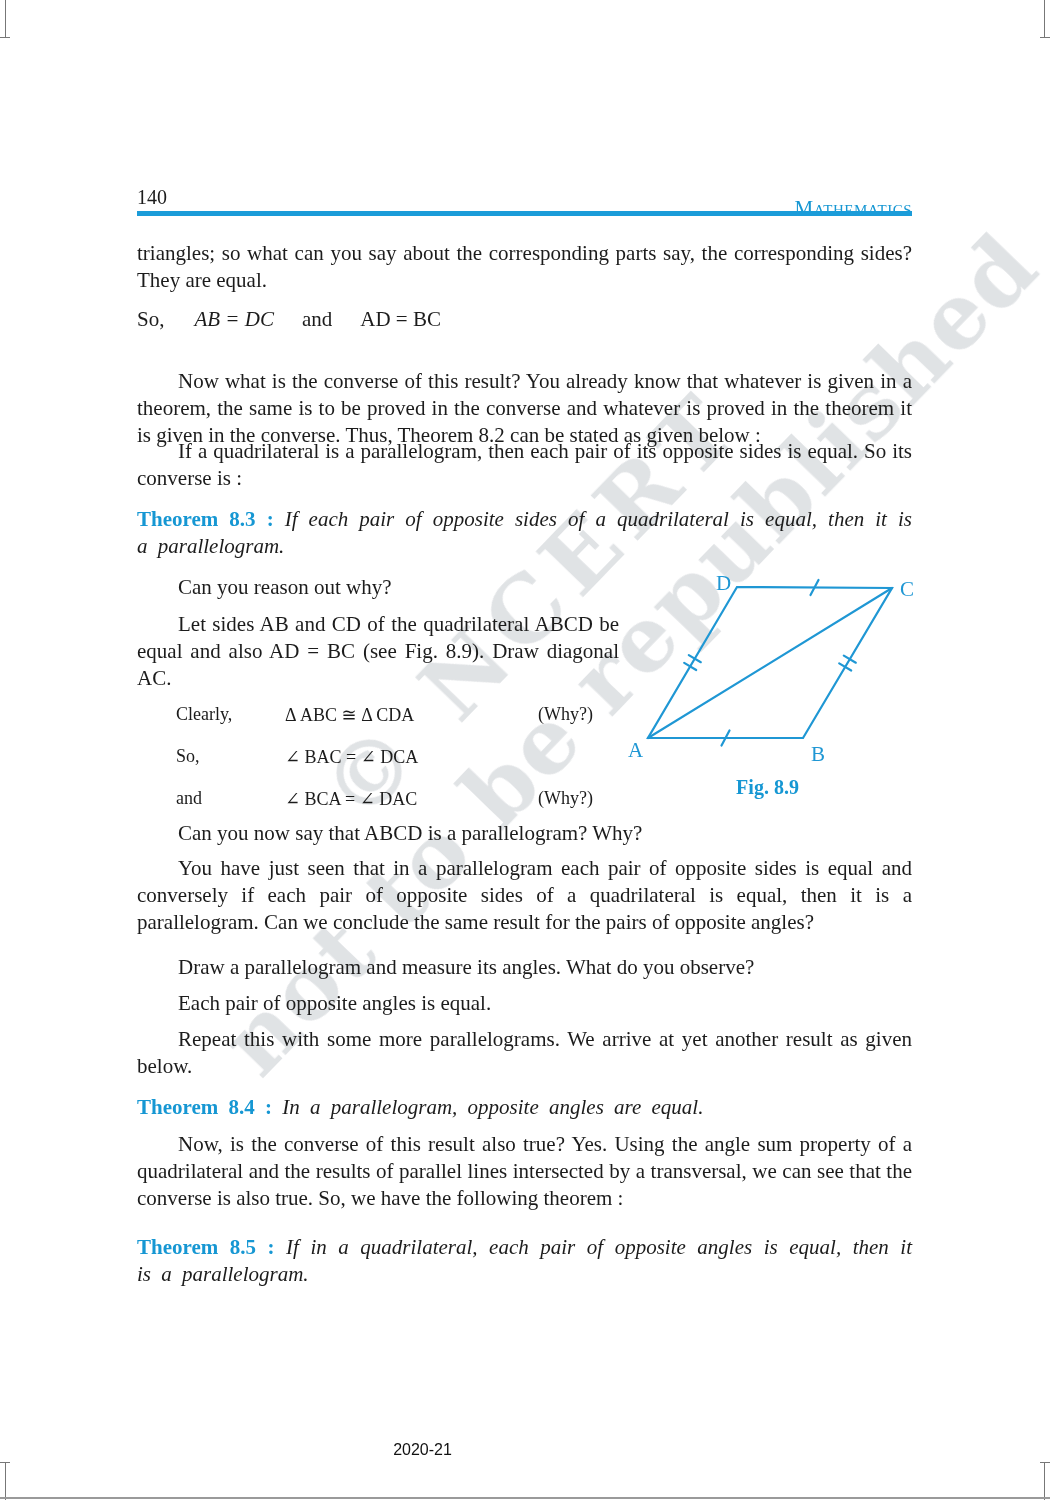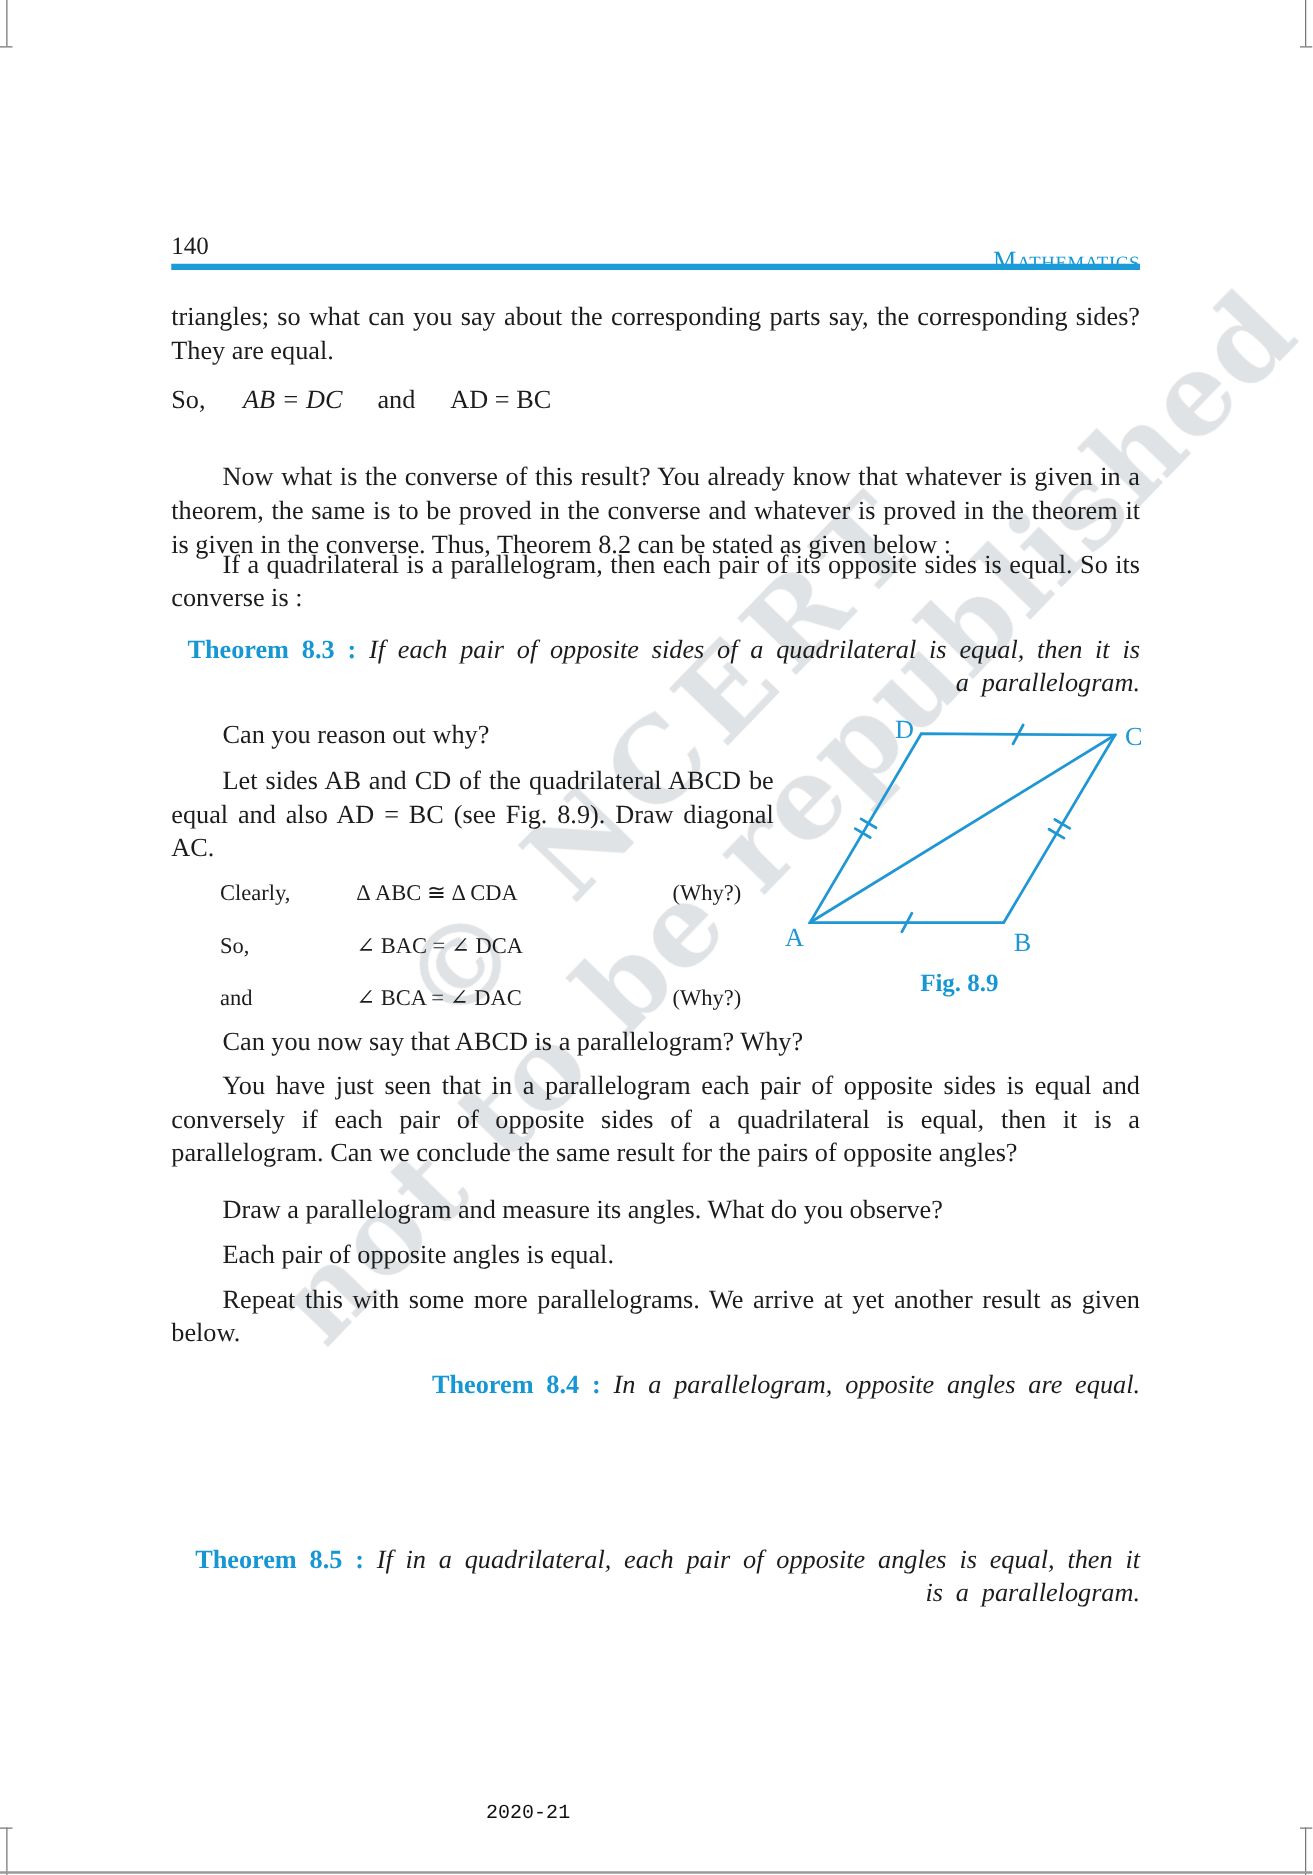--- a/index.html
+++ b/index.html
@@ -17,34 +17,34 @@
   .just { text-align:justify; }
   .indent { text-indent:41px; }
   .page-number { font-size:20px; }
   .header-title {
     font-size:21px; font-variant:small-caps; letter-spacing:0.5px;
     color:#1697d3; text-align:right; width:775px; left:137px;
   }
   .rule { left:137px; width:775px; height:5px; background:#1b9cd9; }
   .thm-label { color:#1697d3; font-weight:bold; }
   .thm-text { font-style:italic; }
-  .thm { word-spacing:5px;text-align:right; }
+  .thm { word-spacing:5px; }
   .eq-row { left:137px; width:640px; height:26px; font-size:18px; }
   .eq-label { position:absolute; left:39px; }
   .eq-expr { position:absolute; left:148px; font-family:"Liberation Serif","DejaVu Serif","DejaVu Sans",serif; }
   .eq-why { position:absolute; left:401px; }
   .so-row { font-size:21px; }
   .so-row .gap1 { margin-left:30px;font-style:italic; }
   .so-row .gap2 { margin-left:28px; }
   .fig-caption {
     left:615px; top:776px; width:305px; text-align:center;
     color:#1697d3; font-weight:bold; font-size:20px;
   }
   .footer { left:0; top:1441px; width:845px; text-align:center;
-    font-family:Liberation Mono, monospace; font-size:16px; color:#111; }
+    font-family:Liberation Sans, sans-serif; font-size:16px; color:#111; }
   .watermark {
     position:absolute; left:300px; top:768px; z-index:1;
     transform:rotate(-46deg); transform-origin:0 0;
     color:#ccd0d4; opacity:0.6; font-weight:bold;
     font-family:"DejaVu Serif",serif; pointer-events:none;
   }
   .wm-line1 { position:absolute; left:0; top:0; font-size:90px; letter-spacing:10px; white-space:nowrap; }
   .wm-line2 { position:absolute; left:-252px; top:104px; font-size:90px; letter-spacing:2px; white-space:nowrap; }
   .cropmark { background:#777; }
   .bottom-line { left:0; top:1497px; width:1050px; height:2px; background:#9a9a9a; }
@@ -141,20 +141,21 @@
 
     <div class="abs body-text just indent" style="top:1026px;">Repeat this with some more parallelograms. We arrive at yet another result as given below.</div>
 
     <div class="abs body-text indent" style="top:990px;">Each pair of opposite angles is equal.</div>
 
     <div class="abs body-text thm" style="top:1094px;">
       <span class="thm-label">Theorem 8.4 :</span>
       <span class="thm-text">In a parallelogram, opposite angles are equal.</span>
     </div>
 
+    <div class="abs body-text just indent" style="top:1131px;">Now, is the converse of this result also true? Yes. Using the angle sum property of a quadrilateral and the results of parallel lines intersected by a transversal, we can see that the converse is also true. So, we have the following theorem :</div>
 
     <div class="abs body-text just thm" style="top:1234px;">
       <span class="thm-label">Theorem 8.5 :</span>
       <span class="thm-text">If in a quadrilateral, each pair of opposite angles is equal, then it is a parallelogram.</span>
     </div>
 
     <div class="abs footer">2020-21</div>
 
   </div>
 </div>

